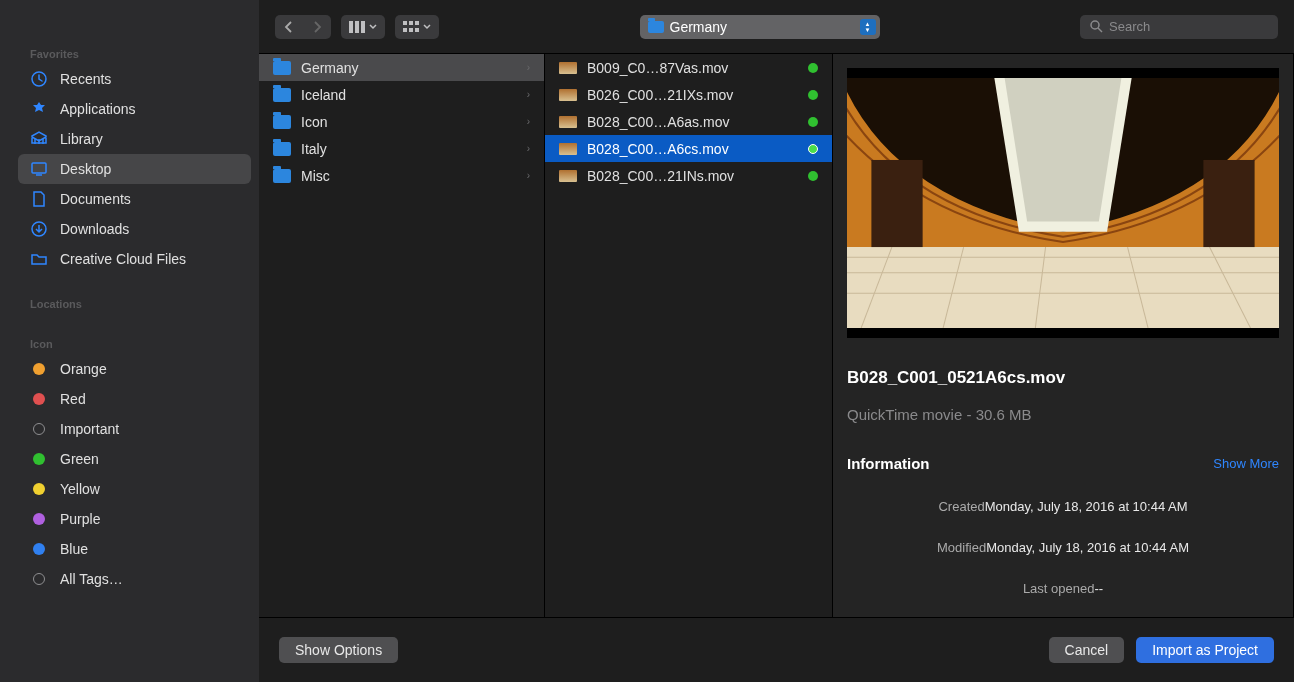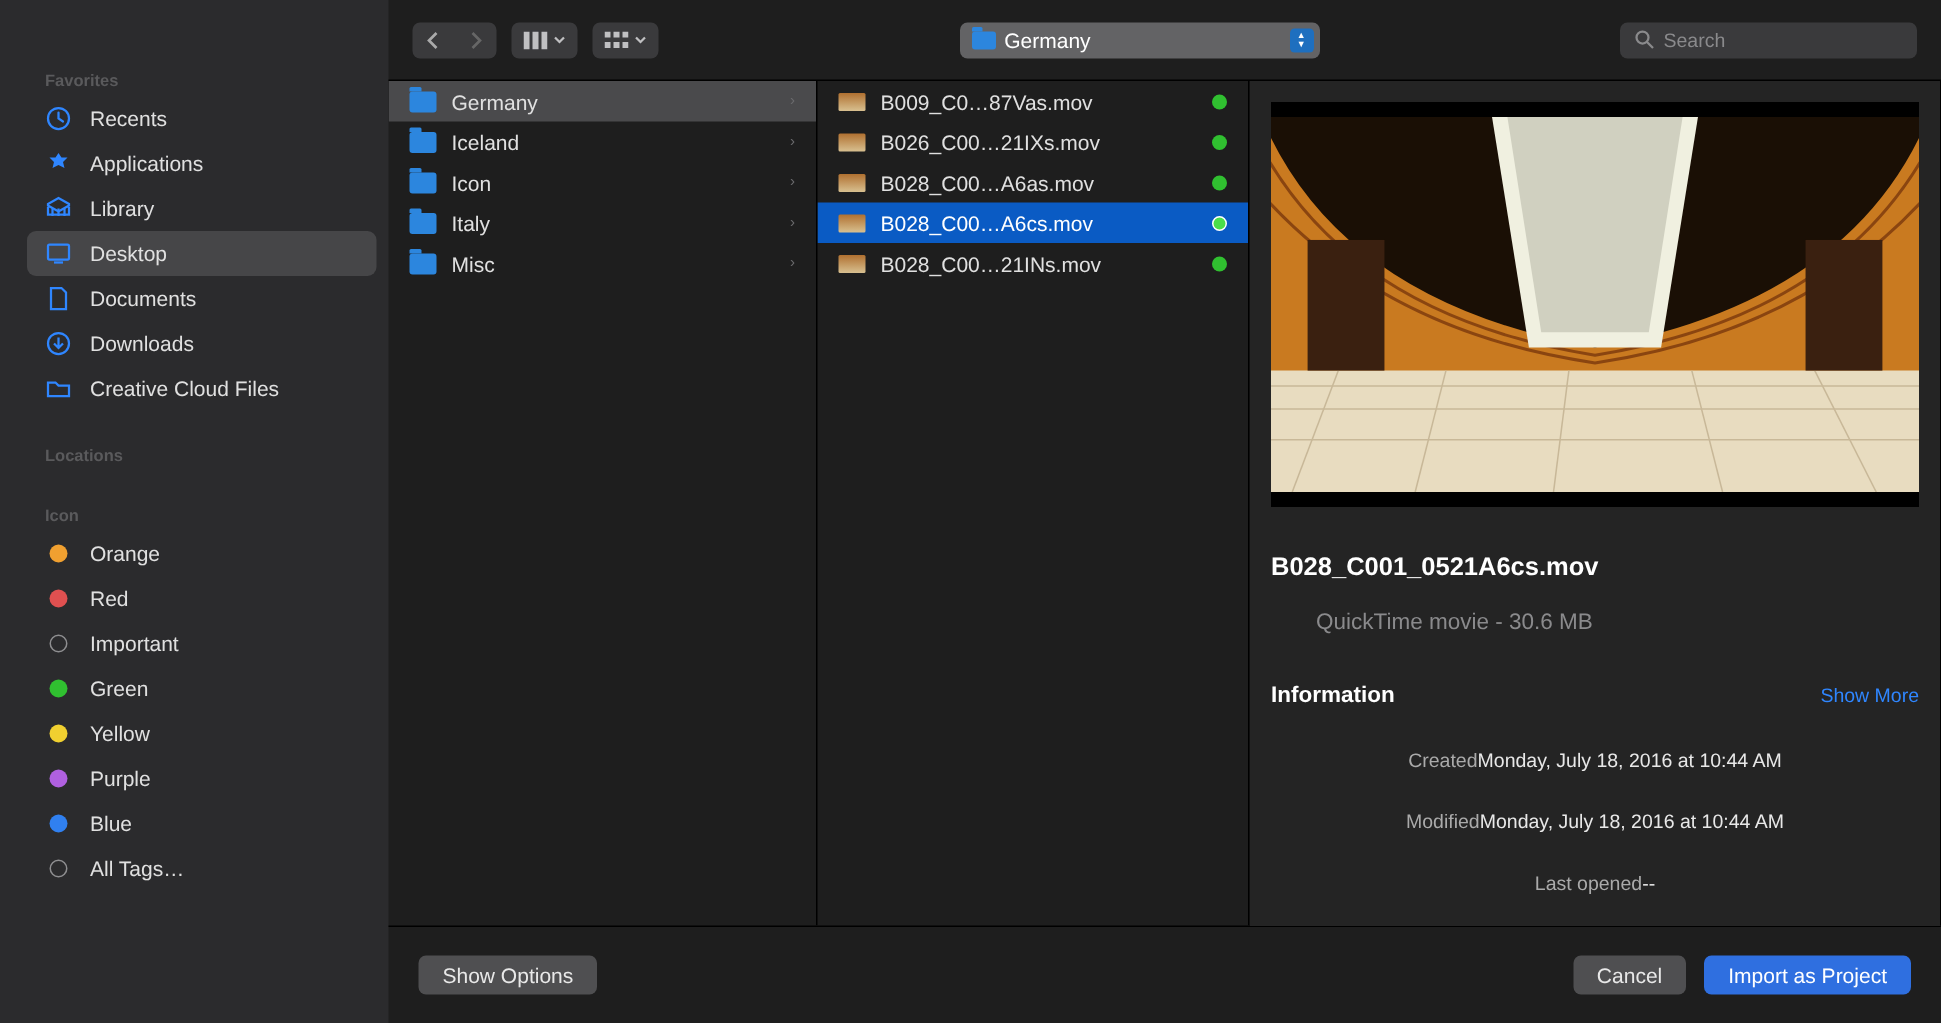--- a/index.html
+++ b/index.html
@@ -256,21 +256,20 @@
 .preview-title {
   font-size: 17px;
   font-weight: 600;
   color: #fff;
   margin-top: 14px;
 }
 .preview-sub {
   color: #8a8a8c;
   font-size: 15px;
   margin-top: 2px;
-  margin-left: 30px;
 }
 .info-header {
   display: flex;
   justify-content: space-between;
   align-items: center;
   margin-top: 16px;
   margin-bottom: 6px;
 }
 .info-header .lbl {
   font-weight: 600;

